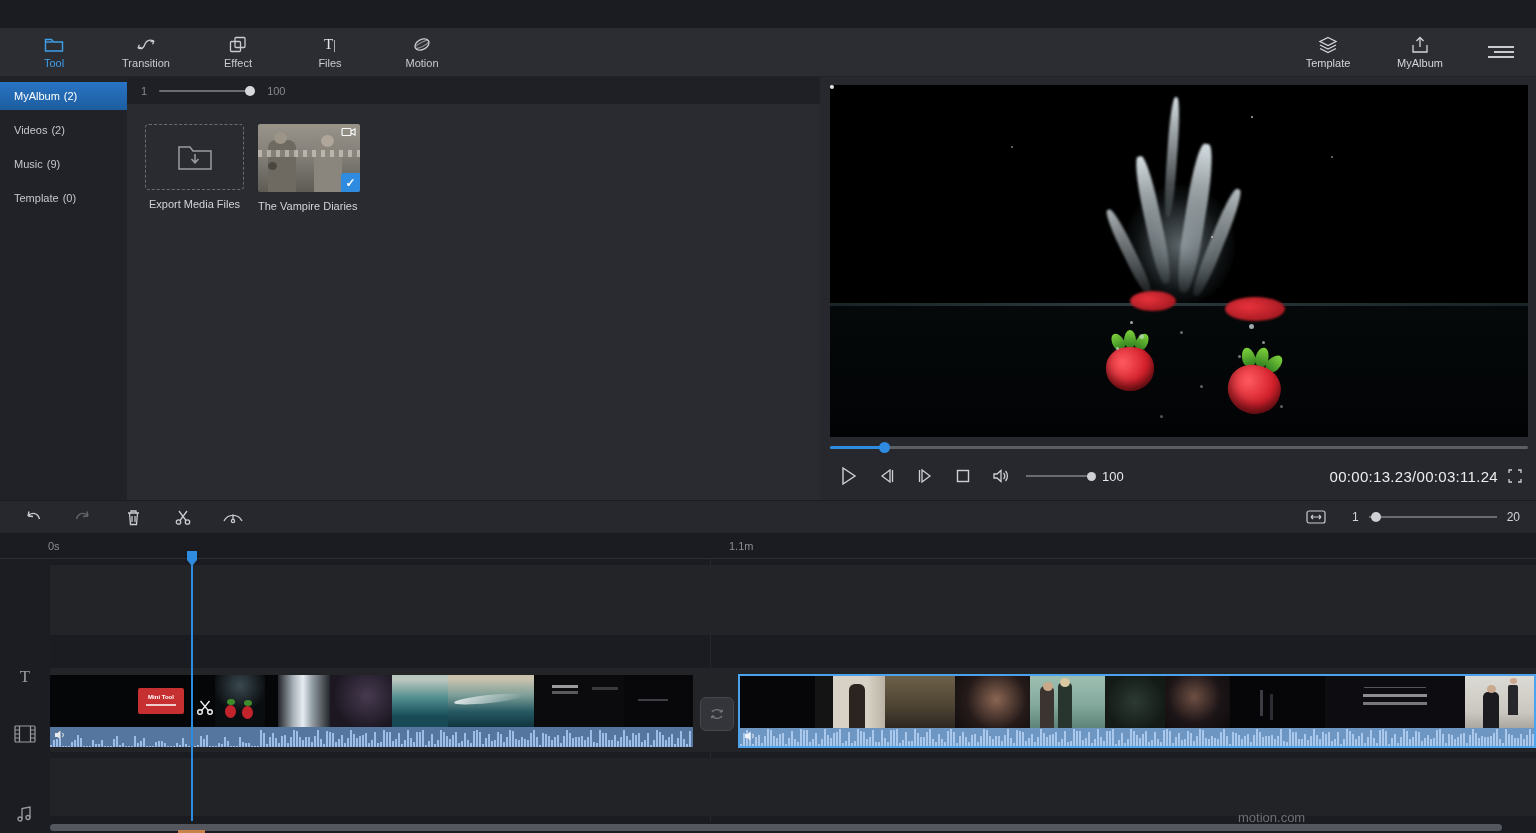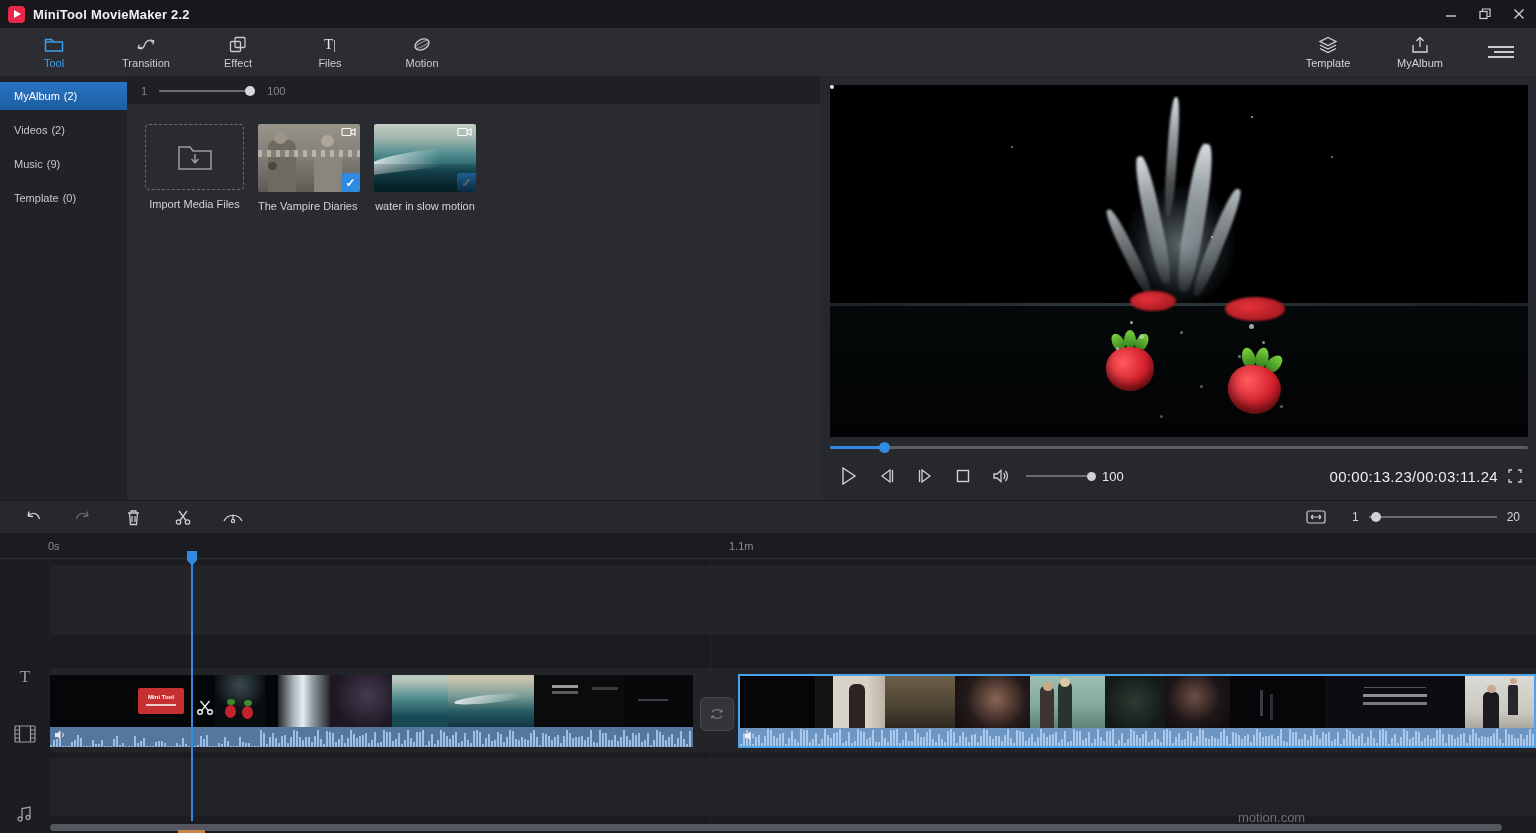--- a/index.html
+++ b/index.html
@@ -227,42 +227,20 @@
   .hscroll { position:absolute; left:50px; top:291px; width:1452px; height:7px; background:#55575e; border-radius:4px; }
   .orange-mark { position:absolute; left:178px; top:297px; width:27px; height:3px; background:#c8824a; }
 
   svg { display:block; }
 </style>
 </head>
 <body>
 
 <div class="app">
 
-  <div class="titlebar">
-    <div class="logo"></div>
-    <div class="title">MiniTool MovieMaker 2.2</div>
-    <div class="wincontrols">
-      <div class="winbtn">
-        <svg width="12" height="12">
-            <line x1="1" y1="8" x2="11" y2="8" stroke-width="1.4"></line>
-          </svg>
-      </div>
-      <div class="winbtn">
-        <svg width="12" height="12" fill="none">
-            <rect x="1" y="3.5" width="7" height="7" stroke-width="1.2"></rect>
-            <path d="M3.5 3.5 V1 H11 V8.5 H8.5" stroke-width="1.2"></path>
-          </svg>
-      </div>
-      <div class="winbtn">
-        <svg width="12" height="12">
-            <path d="M1.5 1.5 L10.5 10.5 M10.5 1.5 L1.5 10.5" stroke-width="1.4"></path>
-          </svg>
-      </div>
-    </div>
-  </div>
 
   <div class="toolbar">
     <div class="tab active">
       <span class="ticon">
         <svg width="20" height="17" fill="none" stroke="#3ea0ea" stroke-width="1.4">
             <path d="M1.5 3.5 h6 l2 2.5 h9 v9 h-17 z"></path>
             <path d="M1.5 6 h7"></path>
           </svg>
       </span>
       <span>Tool</span>
@@ -362,46 +340,34 @@
       <div class="media-body">
         <div class="import-card">
           <div class="import-box">
             <span>
               <svg width="40" height="32" fill="none" stroke="#9a9ca2" stroke-width="1.5">
                   <path d="M4 6 h11 l3 4 h18 v18 h-32 z"></path>
                   <path d="M20 13 v8 M16.5 18 L20 21.8 L23.5 18"></path>
                 </svg>
             </span>
           </div>
-          <div class="media-label">Import Media Files</div>
+          <div class="media-label">Export Media Files</div>
         </div>
         <div class="media-card">
           <div class="thumb art-vampire">
             <span class="art-fence"></span>
             <span class="cam">
               <svg width="16" height="10" fill="none" stroke="#fff" stroke-width="1.2">
                   <rect x="1" y="1.5" width="9" height="7" rx="1"></rect>
                   <path d="M10 4 l4 -2 v6 l-4 -2"></path>
                 </svg>
             </span>
             <span class="check-badge">✓</span>
           </div>
           <div class="media-label">The Vampire Diaries Se...</div>
-        </div>
-        <div class="media-card">
-          <div class="thumb art-wave">
-            <span class="cam">
-              <svg width="16" height="10" fill="none" stroke="#fff" stroke-width="1.2">
-                  <rect x="1" y="1.5" width="9" height="7" rx="1"></rect>
-                  <path d="M10 4 l4 -2 v6 l-4 -2"></path>
-                </svg>
-            </span>
-            <span class="check-badge">✓</span>
-          </div>
-          <div class="media-label">water in slow motion</div>
         </div>
       </div>
     </div>
 
     <div class="preview">
       <div class="video-box">
         <div class="splash">
           <span class="sp-glow"></span>
             <i class="sp1"></i>
             <i class="sp2"></i>

